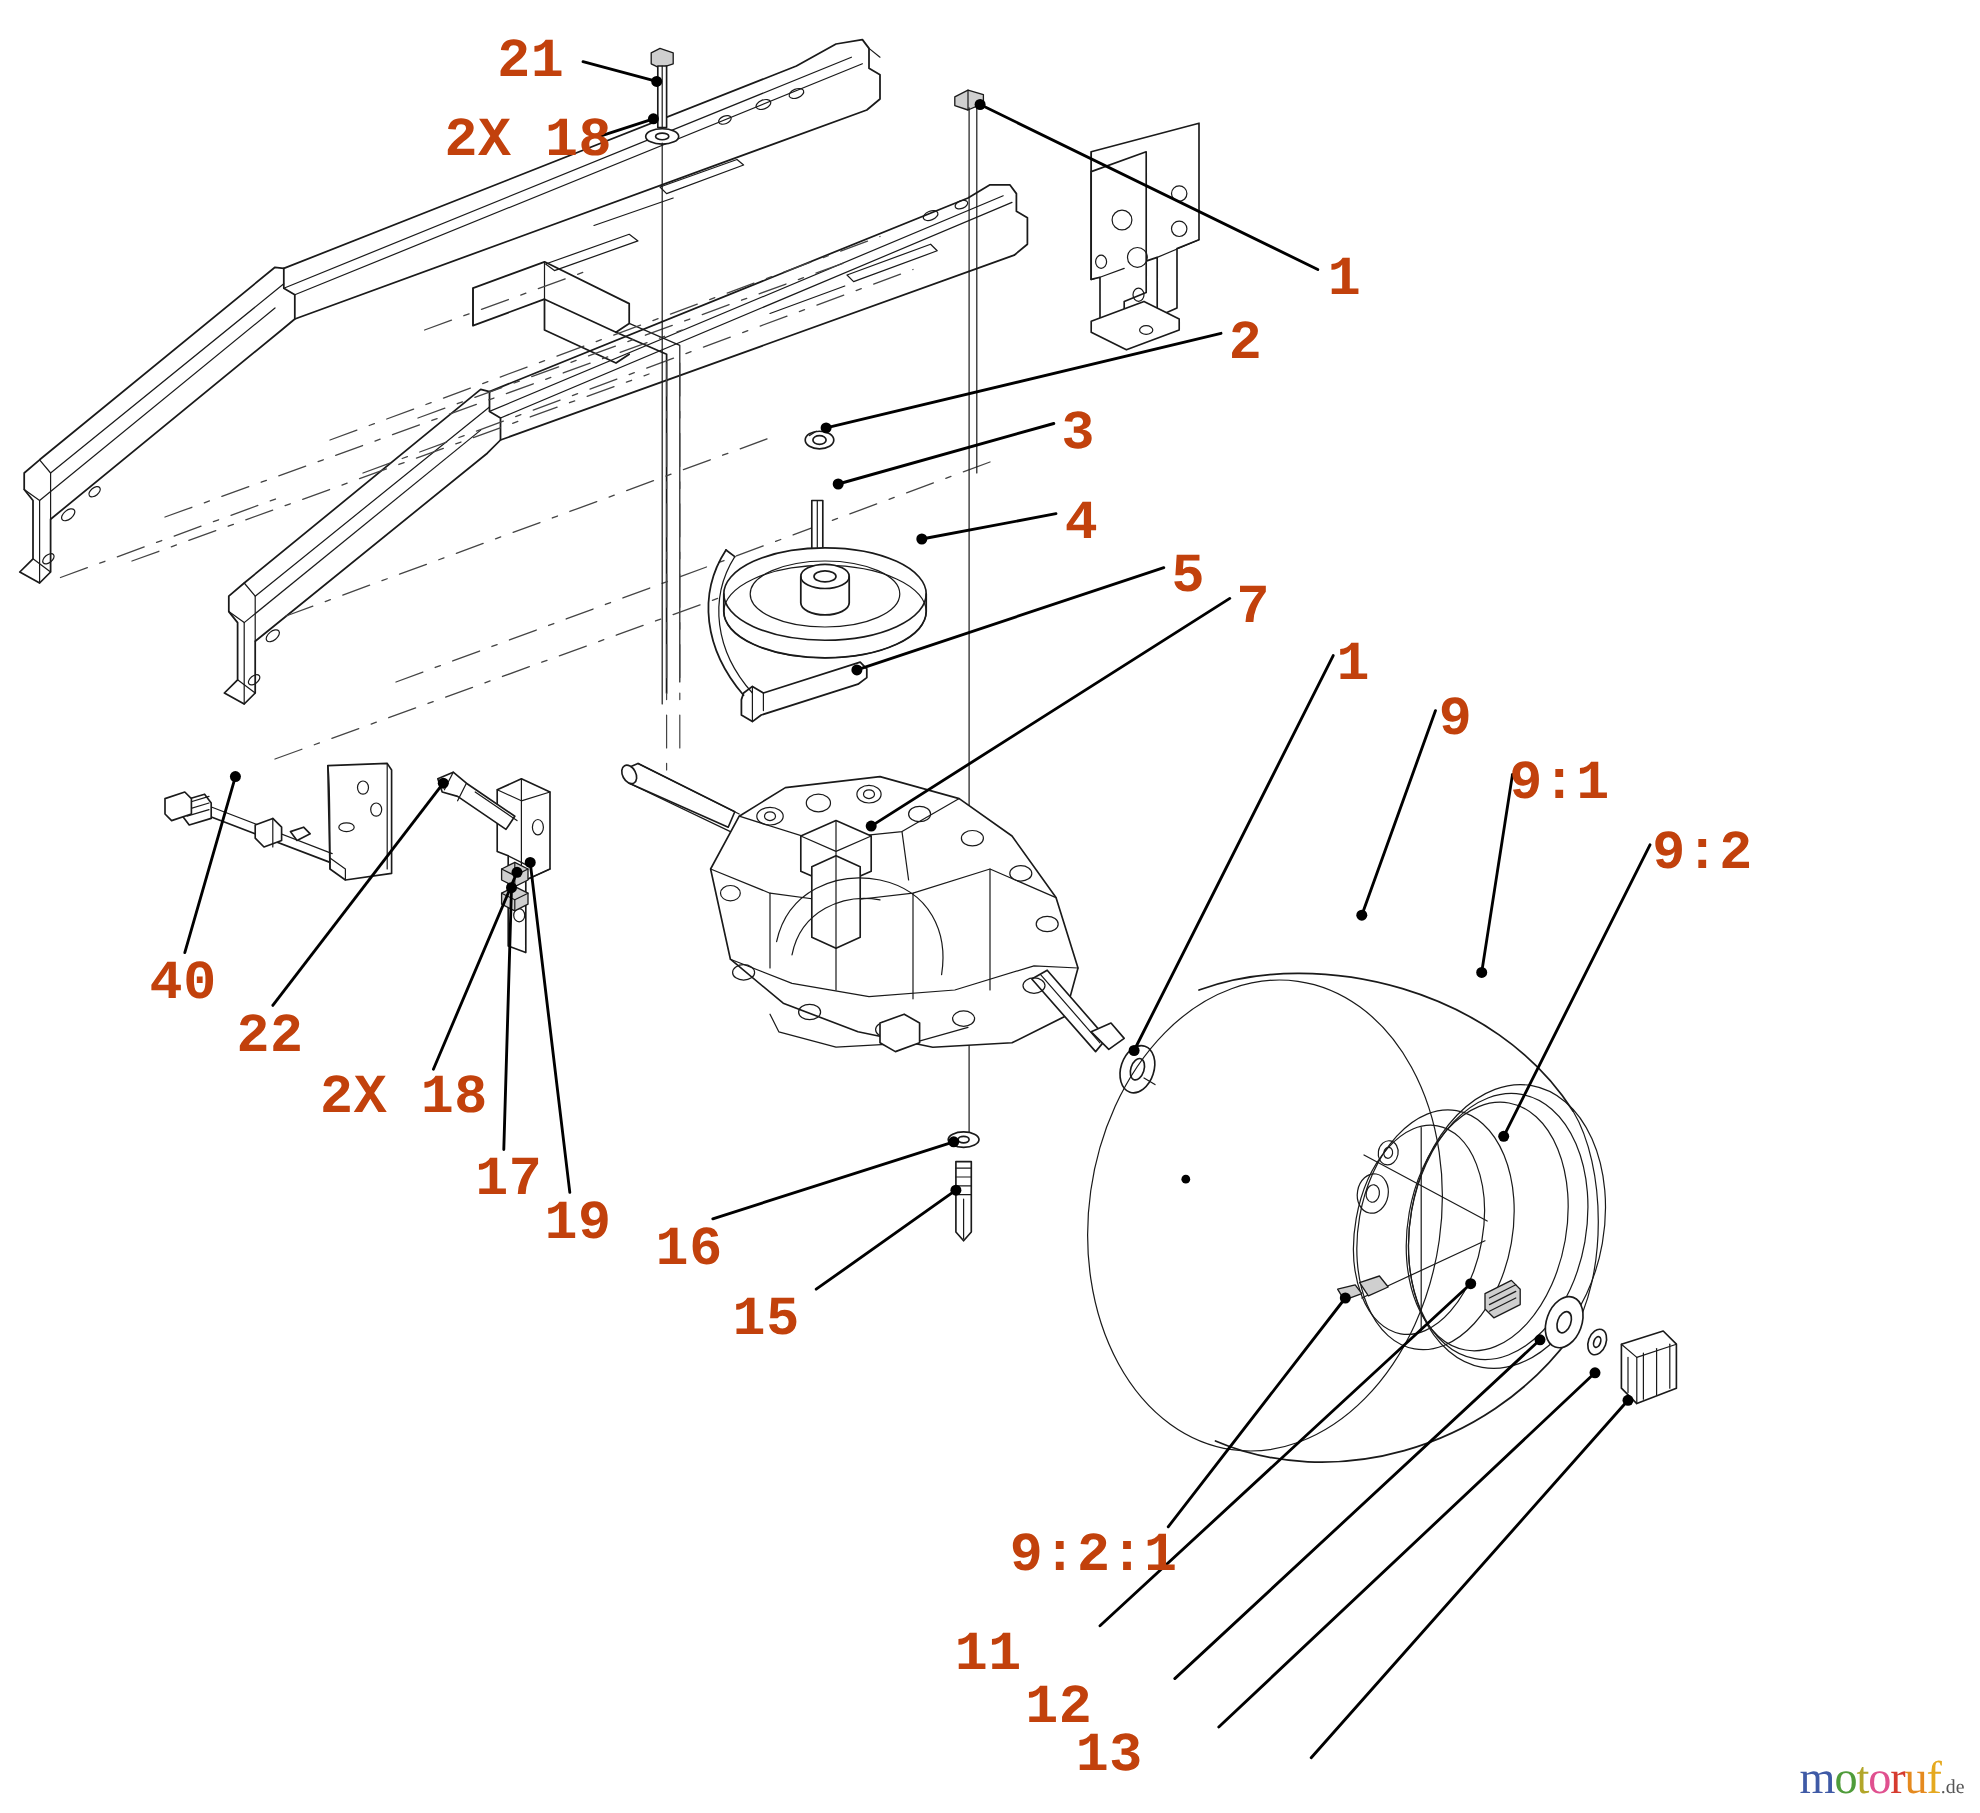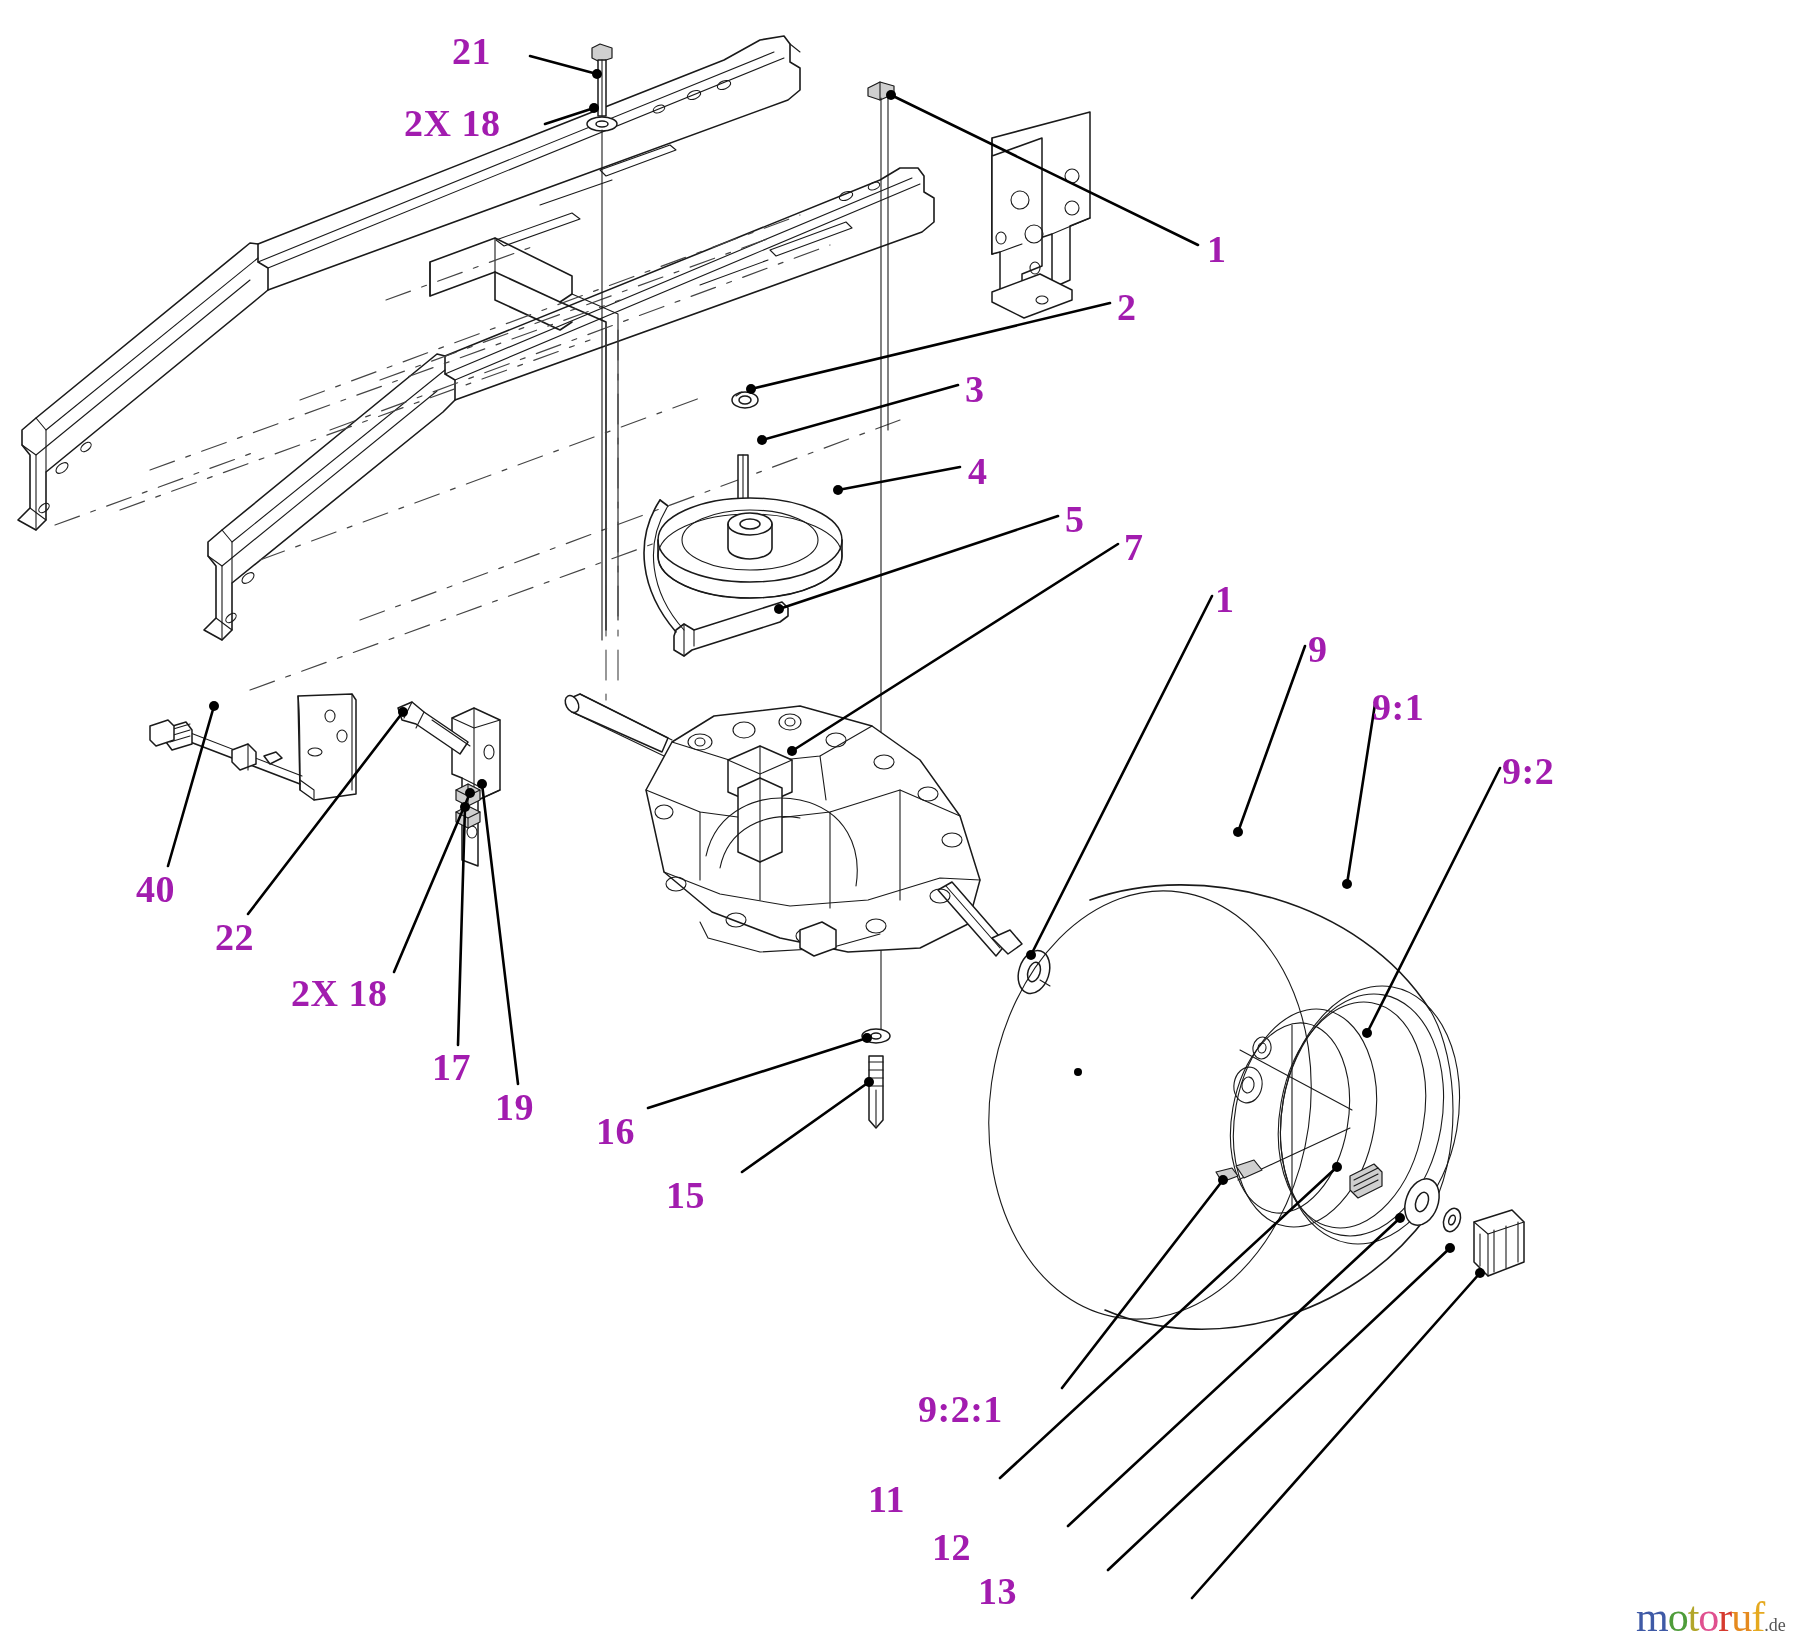--- a/index.html
+++ b/index.html
@@ -16,24 +16,24 @@
     overflow:hidden;
   }
   #artwork{
     position:absolute;
     left:0;top:0;
     width:1800px;
     height:1648px;
   }
   .callout{
     position:absolute;
-    font-family:Liberation Serif, serif;
-    font-size:38px;
+    font-family:Liberation Mono, monospace;
+    font-size:50px;
     font-weight:700;
-    color:#a21caf;
+    color:#c2410c;
     letter-spacing:0.5px;
     white-space:nowrap;
     line-height:1;
     user-select:none;
   }
   
   #logo{
     position:absolute;
     left:1636px;
     top:1596px;

